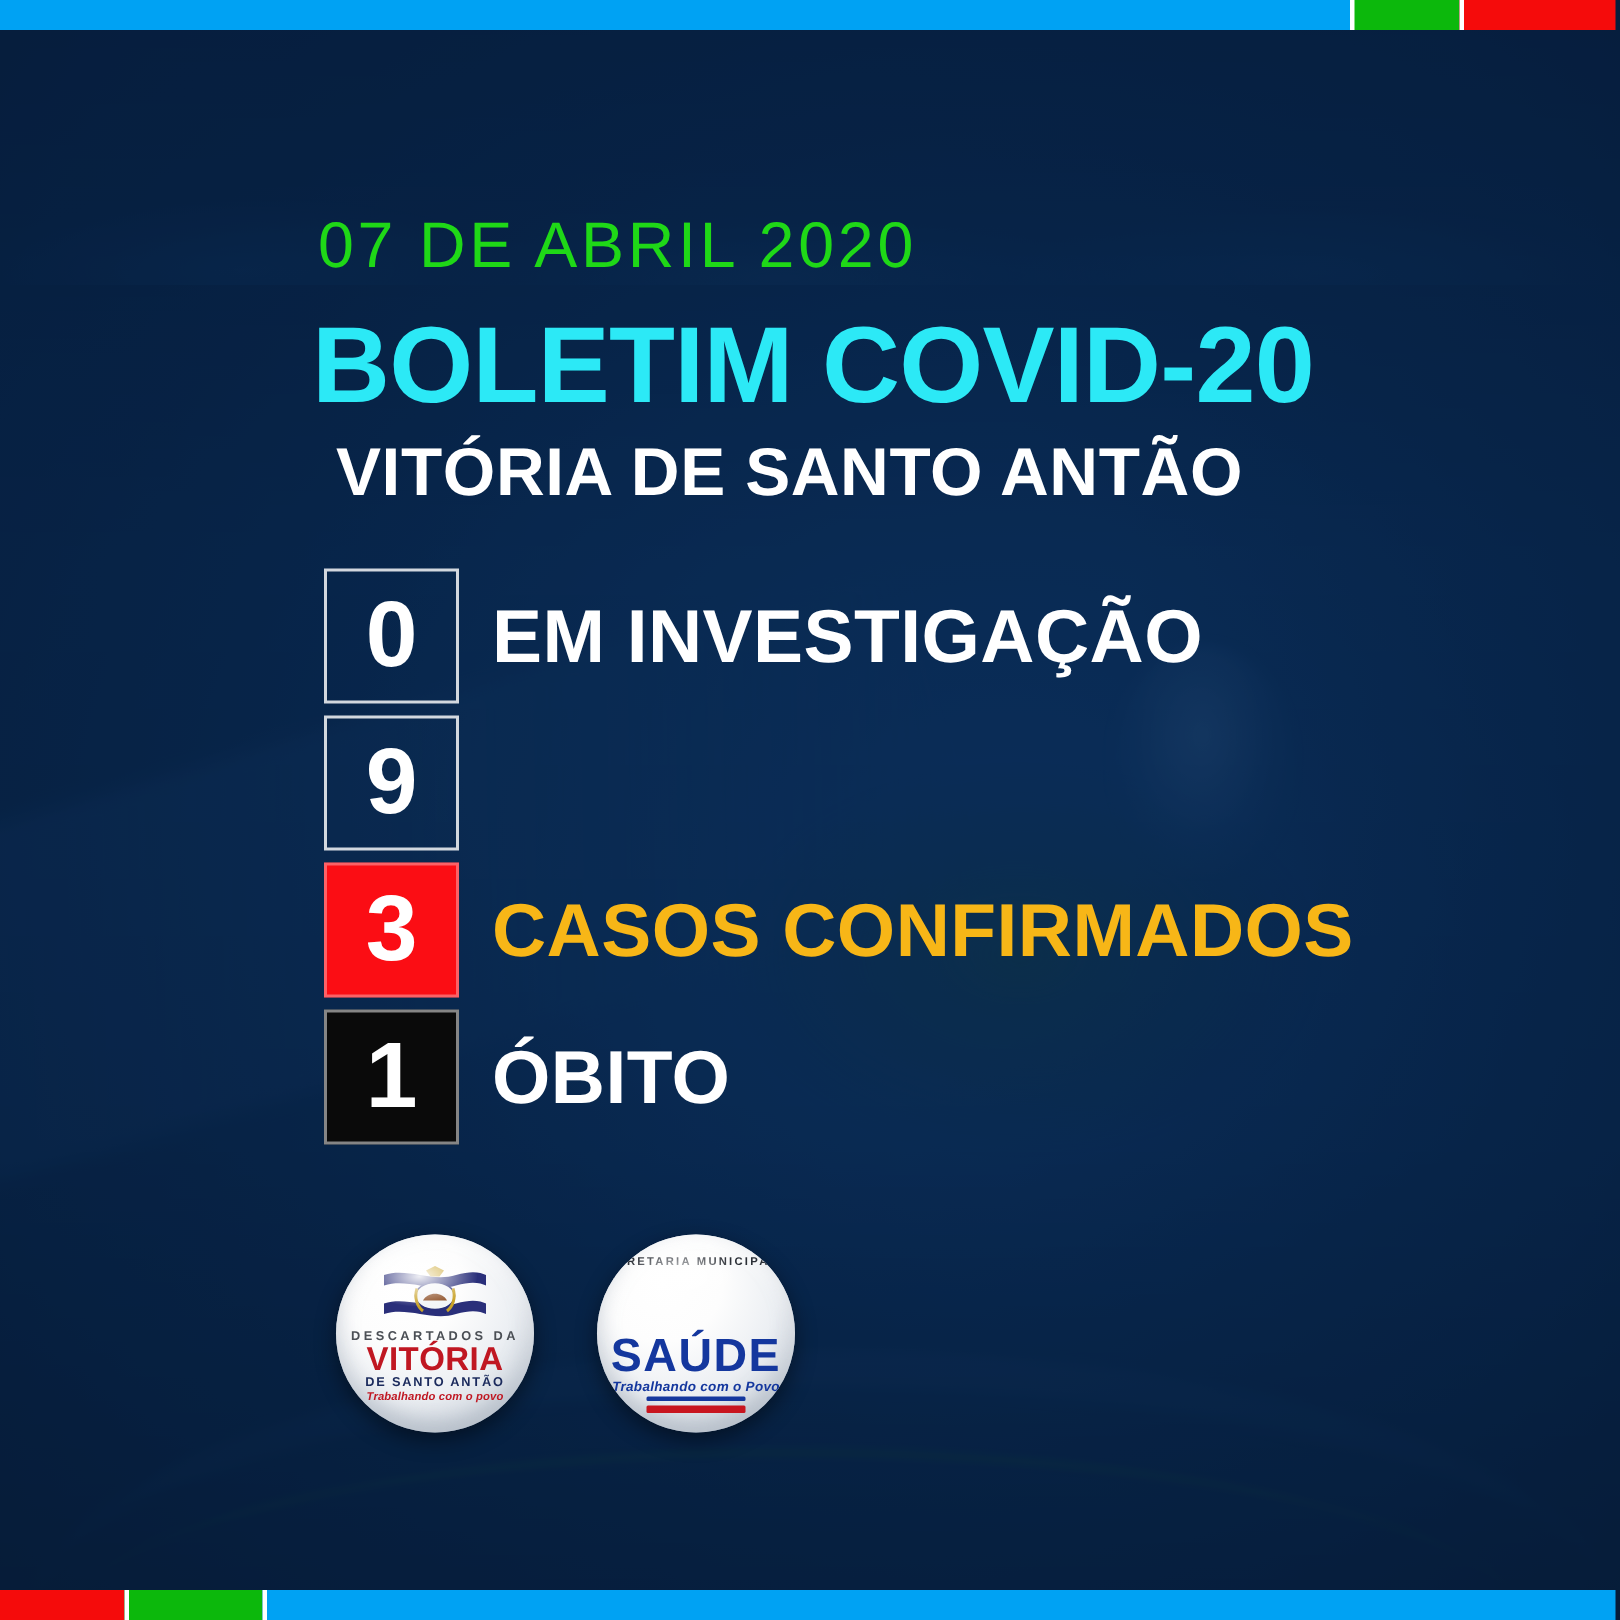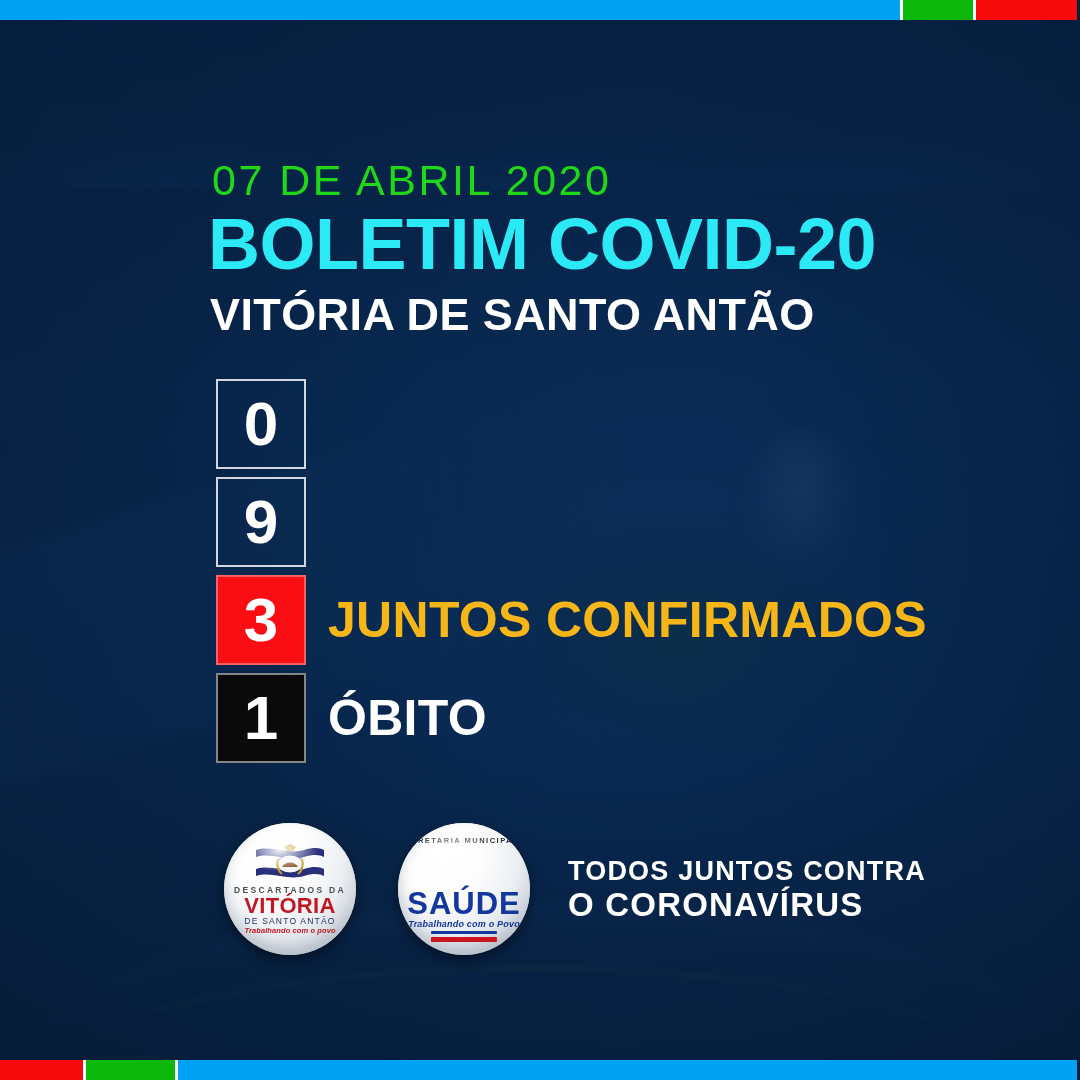--- a/index.html
+++ b/index.html
@@ -82,31 +82,30 @@
 
   
   .headings { position:absolute; left:0; top:0; width:1080px; }
 
   .date {
     position:absolute; left:212px; top:140px;
     font-size:43px; letter-spacing:2.5px;
     font-weight:400;
     color:#1fd817;
     white-space:nowrap;
-    margin-top:16px;
   }
   .title {
     position:absolute; left:208px; top:203px;
     font-size:72px; font-weight:bold;
     letter-spacing:-0.5px;
     color:#2ce9f6;
     white-space:nowrap;
   }
   .subtitle {
-    position:absolute; left:210px; top:289px;
+    position:absolute; left:224px; top:289px;
     font-size:45px; font-weight:bold;
     letter-spacing:0.4px;
     color:#ffffff;
     white-space:nowrap;
   }
 
   
   .stats { position:absolute; left:216px; top:375px; width:760px; }
   .stat-row { position:relative; height:98px; display:flex; align-items:center; }
   .stat-box {
@@ -140,21 +139,21 @@
     background:radial-gradient(ellipse at 50% 50%, rgba(255,255,255,.92) 0%, rgba(255,255,255,0) 72%);
     border-radius:50%;
     pointer-events:none;
   }
   .badge-city { width:132px; height:132px; }
   .badge-health { width:132px; height:132px; margin-left:42px; }
 
   .city-flag { width:76px; height:40px; margin-bottom:2px; }
   .city-l1 { font-size:8.5px; letter-spacing:2.3px; color:#4b4f55; font-weight:bold; }
   .city-l2 { font-size:22px; font-weight:bold; color:#c01722; line-height:.96; letter-spacing:.3px; }
-  .city-l3 { font-size:8.5px; font-weight:normal; color:#1b2a5c; letter-spacing:1.2px;text-align:center; }
+  .city-l3 { font-size:8.5px; font-weight:bold; color:#1b2a5c; letter-spacing:1.2px;text-align:center; }
   .city-l4 { font-size:7.5px; font-style:italic; font-weight:bold; color:#c01722; letter-spacing:.1px; }
 
   .hl-l1 { font-size:7.5px; letter-spacing:1.5px; color:#2b2f36; font-weight:bold; }
   .hl-l2 { font-size:31px; font-weight:bold; color:#14379e; line-height:.92; letter-spacing:1px;margin-top:36px; }
   .hl-l3 { font-size:9px; font-style:italic; font-weight:bold; color:#14379e; letter-spacing:.2px; }
   .hl-bar { width:66px; height:5px; background:#c8151f; margin-top:3px; border-radius:1px; }
   .hl-bar2 { width:66px; height:3px; background:#14379e; margin-top:1.5px; border-radius:1px; }
 
   .tagline {
     margin-left:38px;
@@ -191,29 +190,30 @@
   <div class="headings">
     <div class="date">07 DE ABRIL 2020</div>
     <div class="title">BOLETIM COVID-20</div>
     <div class="subtitle">VITÓRIA DE SANTO ANTÃO</div>
   </div>
 
   <div class="stats">
 
     <div class="stat-row">
       <div class="stat-box outline">0</div>
+      <div class="stat-label" style="color: rgb(255, 255, 255);">EM INVESTIGAÇÃO</div>
     </div>
 
     <div class="stat-row">
       <div class="stat-box outline">9</div>
     </div>
 
     <div class="stat-row">
       <div class="stat-box solid-red">3</div>
-      <div class="stat-label amber" style="color: rgb(247, 182, 23);">JUNTOS CONFIRMADOS</div>
+      <div class="stat-label amber" style="color: rgb(247, 182, 23);">CASOS CONFIRMADOS</div>
     </div>
 
     <div class="stat-row">
       <div class="stat-box solid-black">1</div>
       <div class="stat-label" style="color: rgb(255, 255, 255); text-align: center;">ÓBITO</div>
     </div>
 
   </div>
 
   <div class="logos">
@@ -235,24 +235,20 @@
     </div>
 
     <div class="badge badge-health">
       <div class="hl-l1">SECRETARIA MUNICIPAL DE</div>
       <div class="hl-l2">SAÚDE</div>
       <div class="hl-l3">Trabalhando com o Povo</div>
       <div class="hl-bar2"></div>
       <div class="hl-bar"></div>
     </div>
 
-    <div class="tagline">
-      <div class="tag-1">TODOS JUNTOS CONTRA</div>
-      <div class="tag-2">O CORONAVÍRUS</div>
-    </div>
 
   </div>
 
   <div class="bar bar-bottom">
     <div class="seg" style="background: rgb(245, 11, 11); width: 83px;"></div>
     <div class="seg" style="background: rgb(12, 184, 12); width: 92px;"></div>
     <div class="seg" style="background: rgb(0, 162, 243); width: 902px;"></div>
   </div>
 
 </div>

